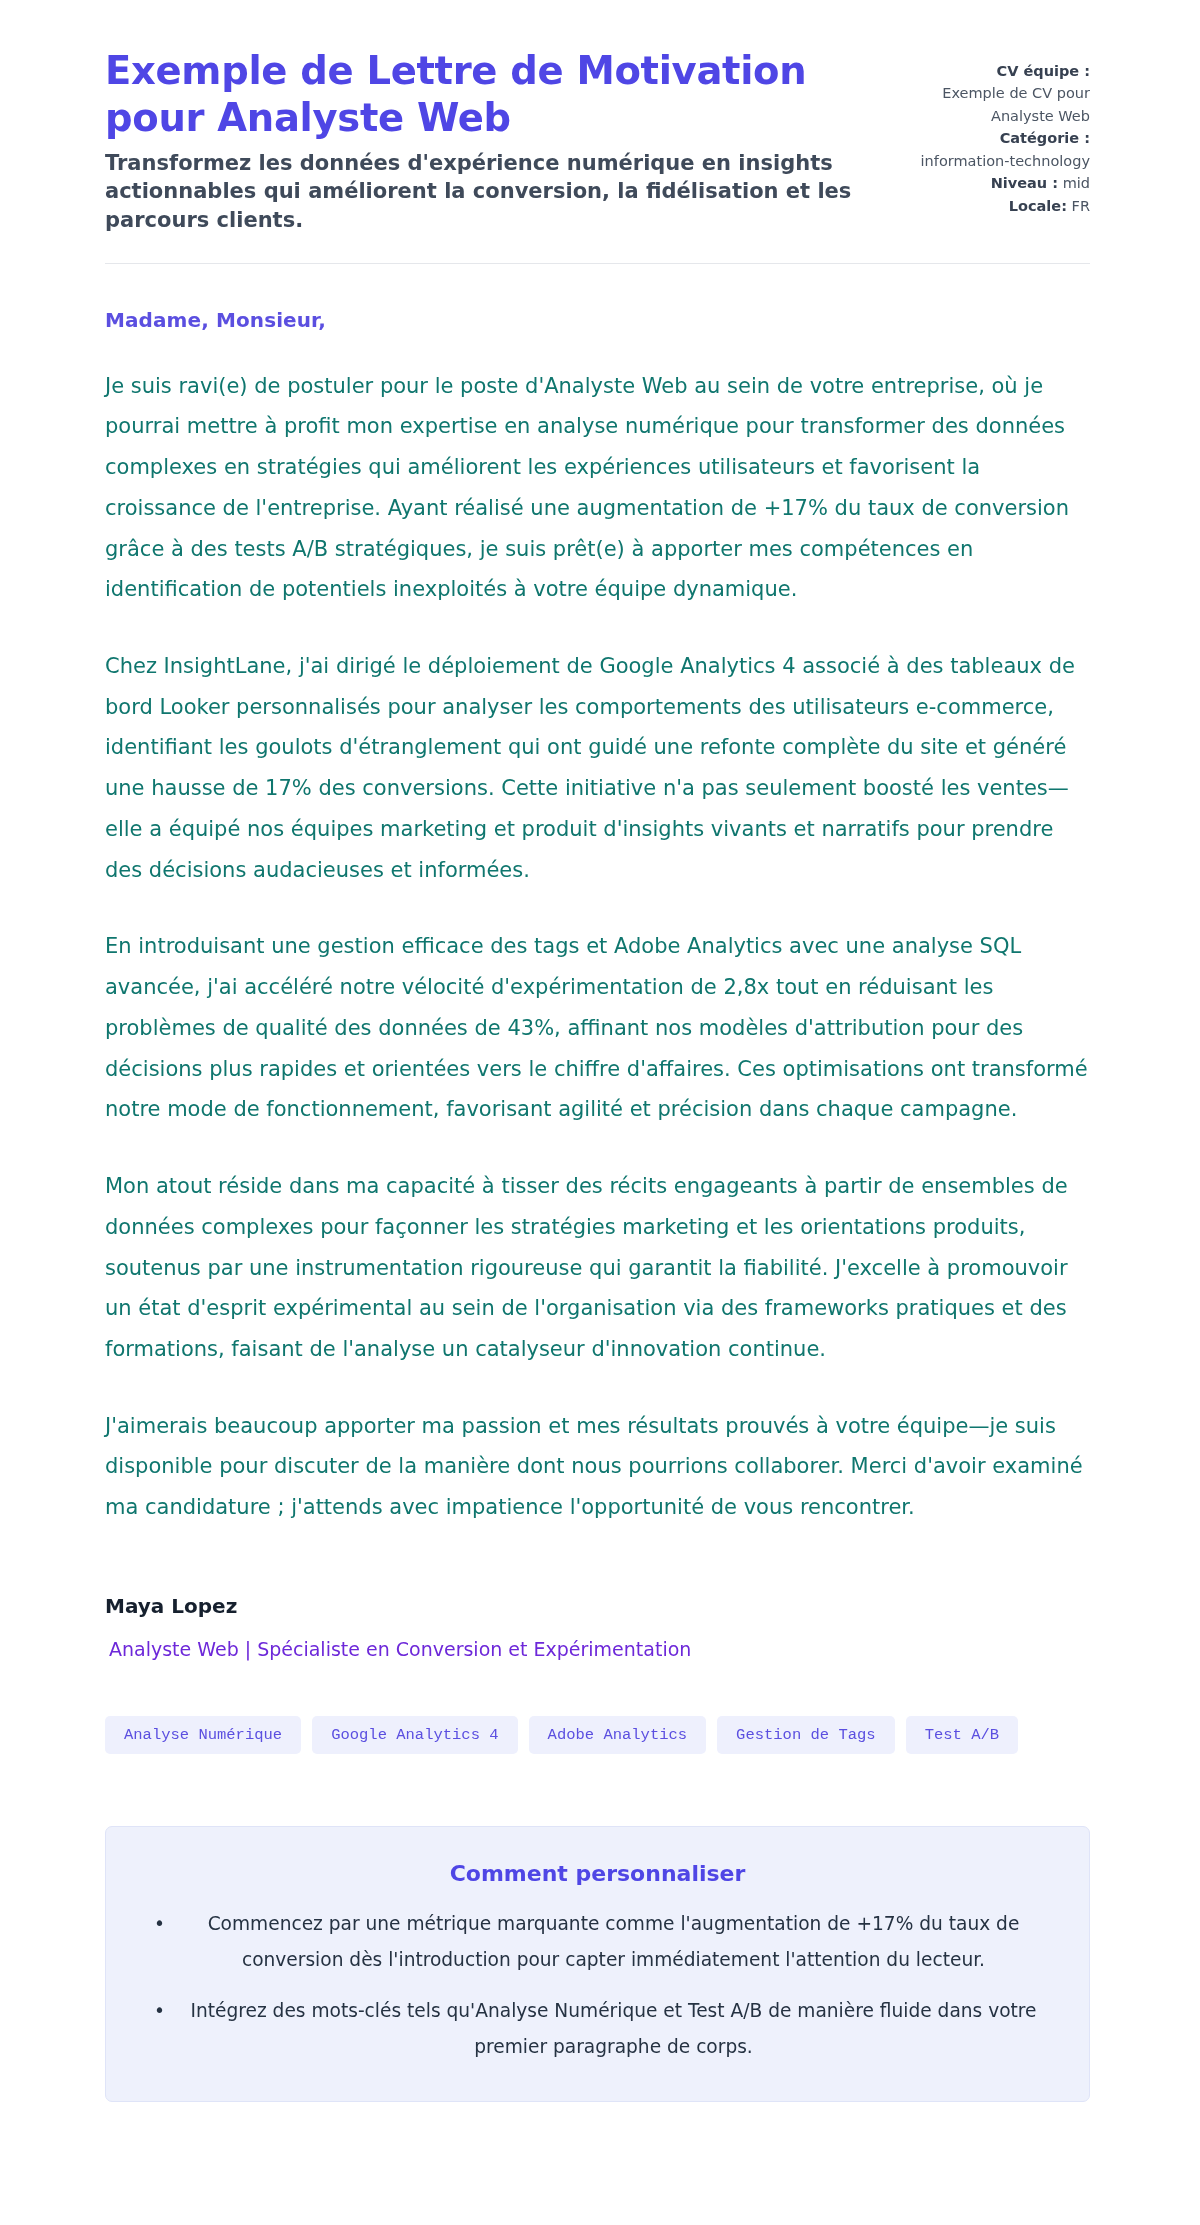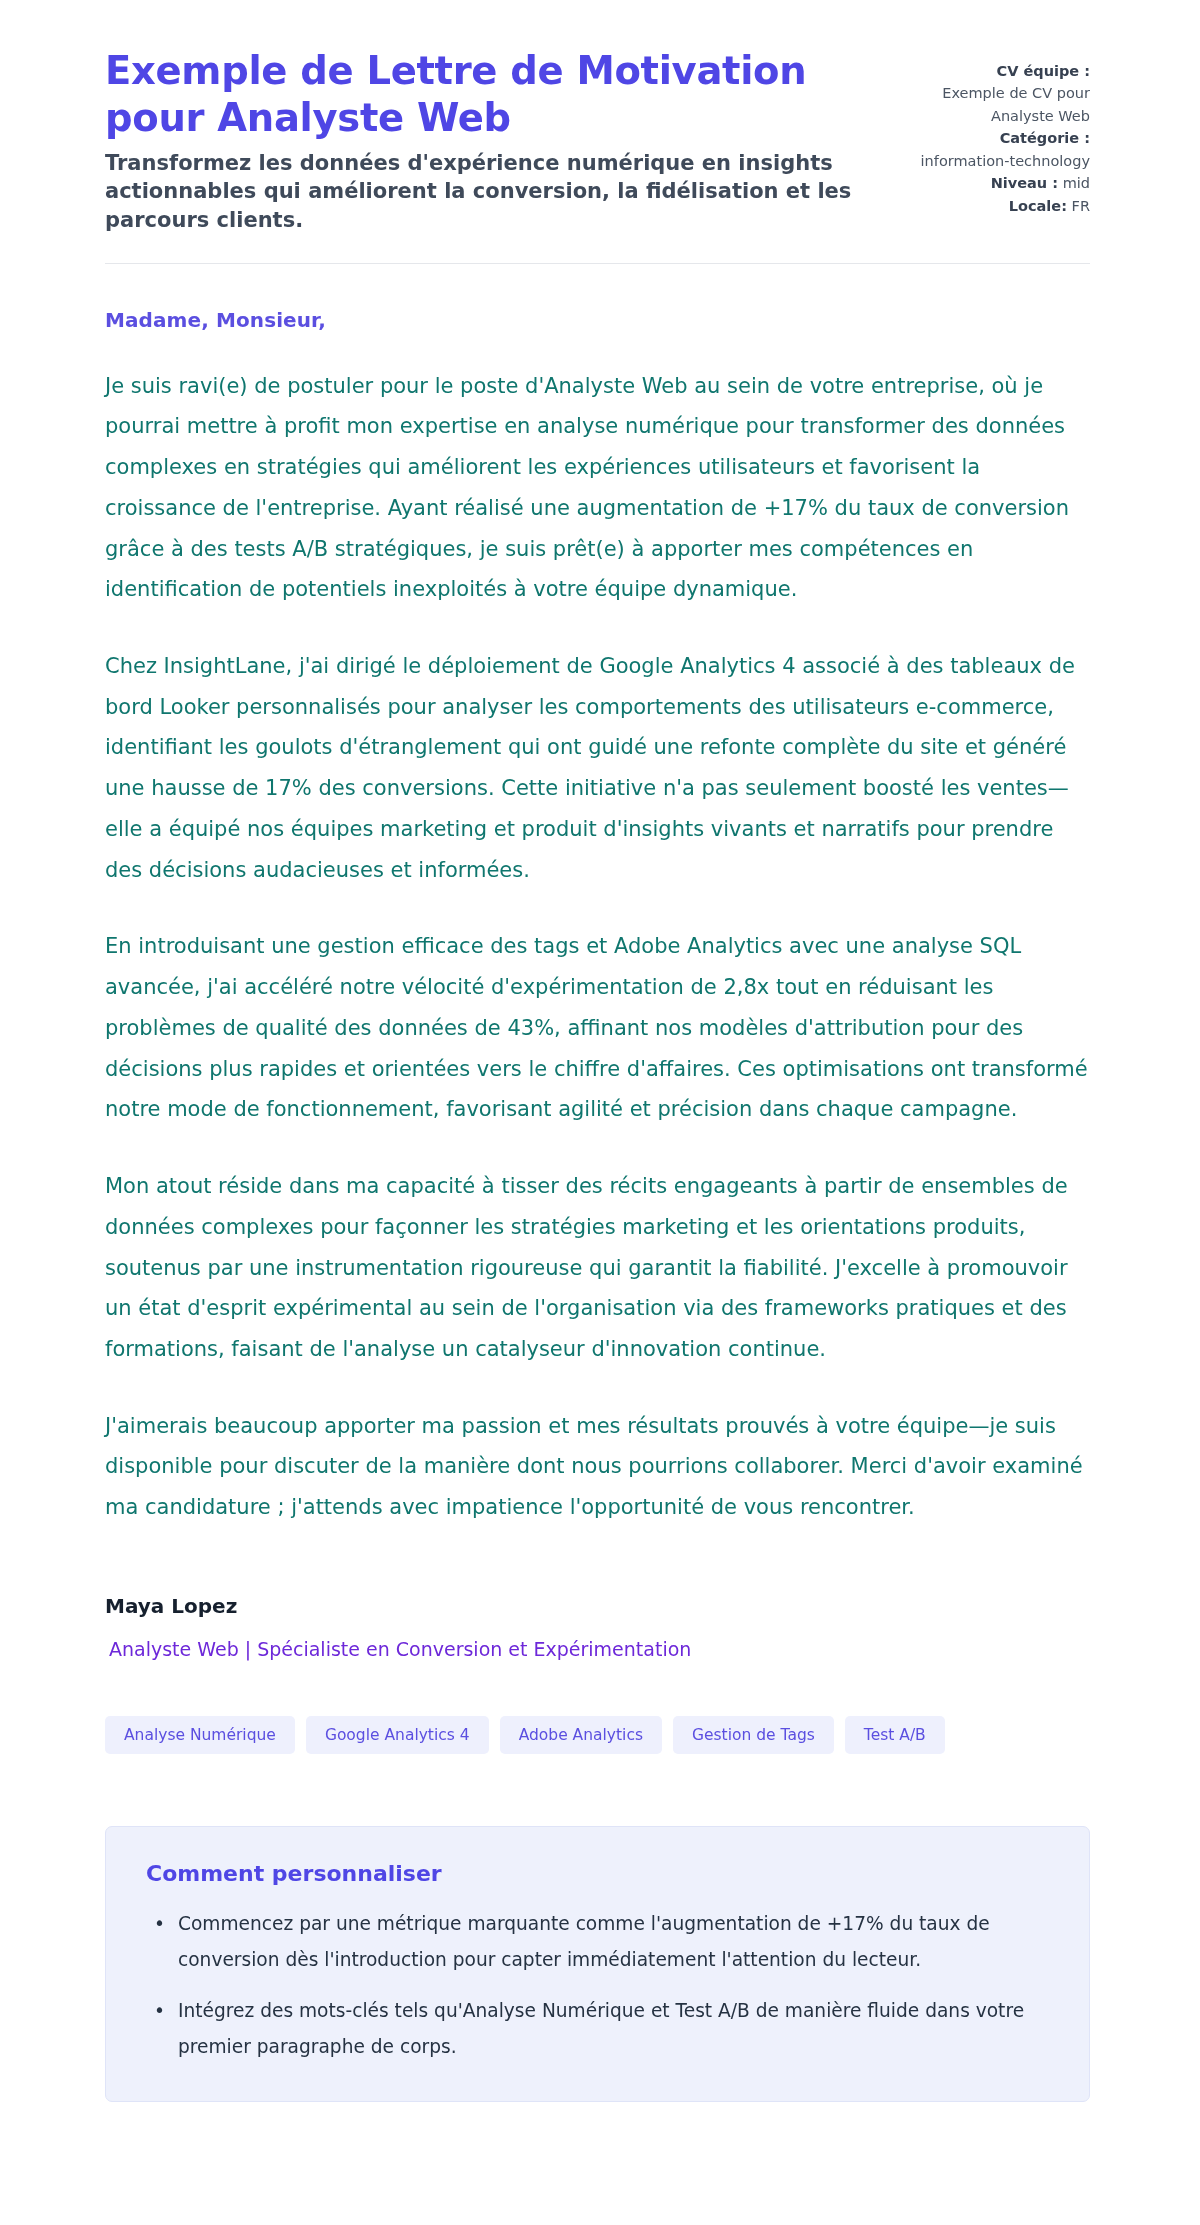--- a/index.html
+++ b/index.html
@@ -105,29 +105,31 @@
     flex-wrap: wrap;
     gap: 11px;
   }
   .tag {
     background: #eef0fd;
     color: #5b4fe0;
     font-size: 15.5px;
     padding: 10px 19px;
     border-radius: 5px;
     white-space: nowrap;
+    font-family: Liberation Mono, monospace;
   }
 
   
   .callout {
     margin-top: 72px;
     background: #eef1fc;
     border: 1px solid #dfe4f8;
     border-radius: 7px;
     padding: 34px 40px 36px 40px;
+    text-align: center;
   }
   .callout-title {
     margin: 0 0 20px 0;
     font-size: 22px;
     font-weight: 700;
     color: #4f46e5;
   }
   .callout-list {
     margin: 0;
     padding-left: 26px;

